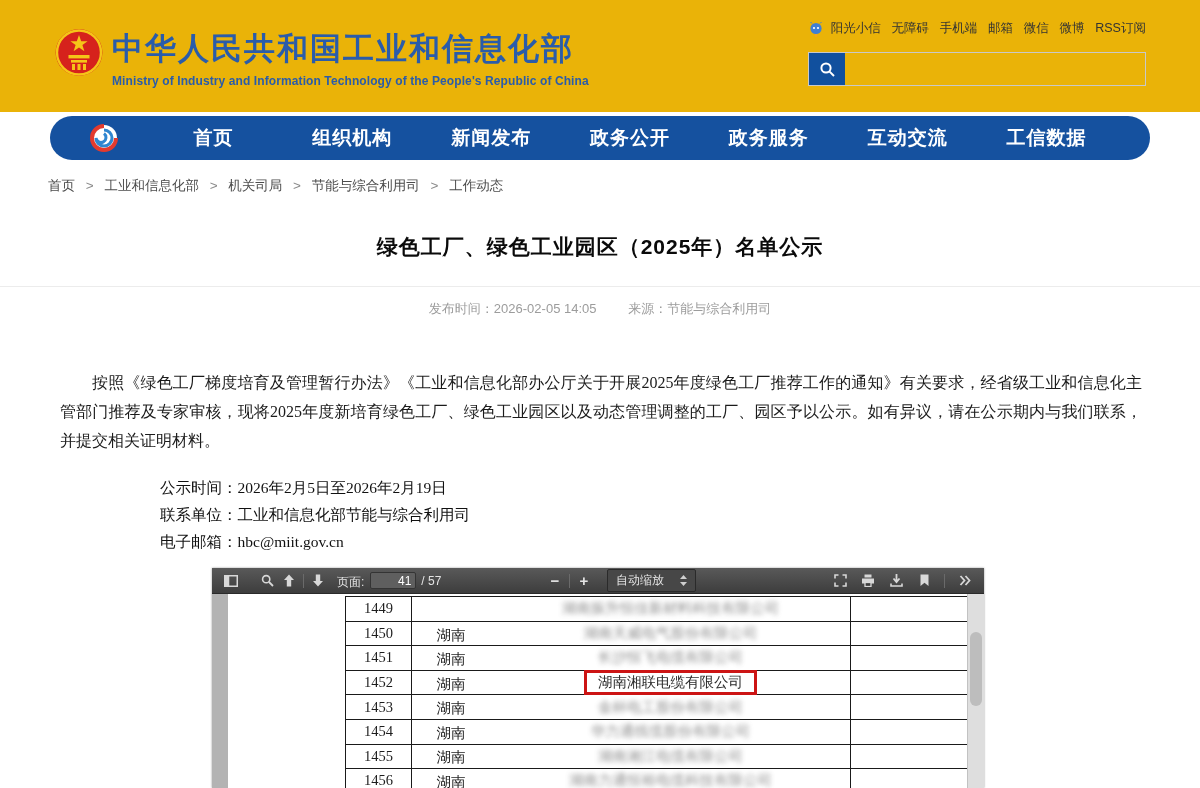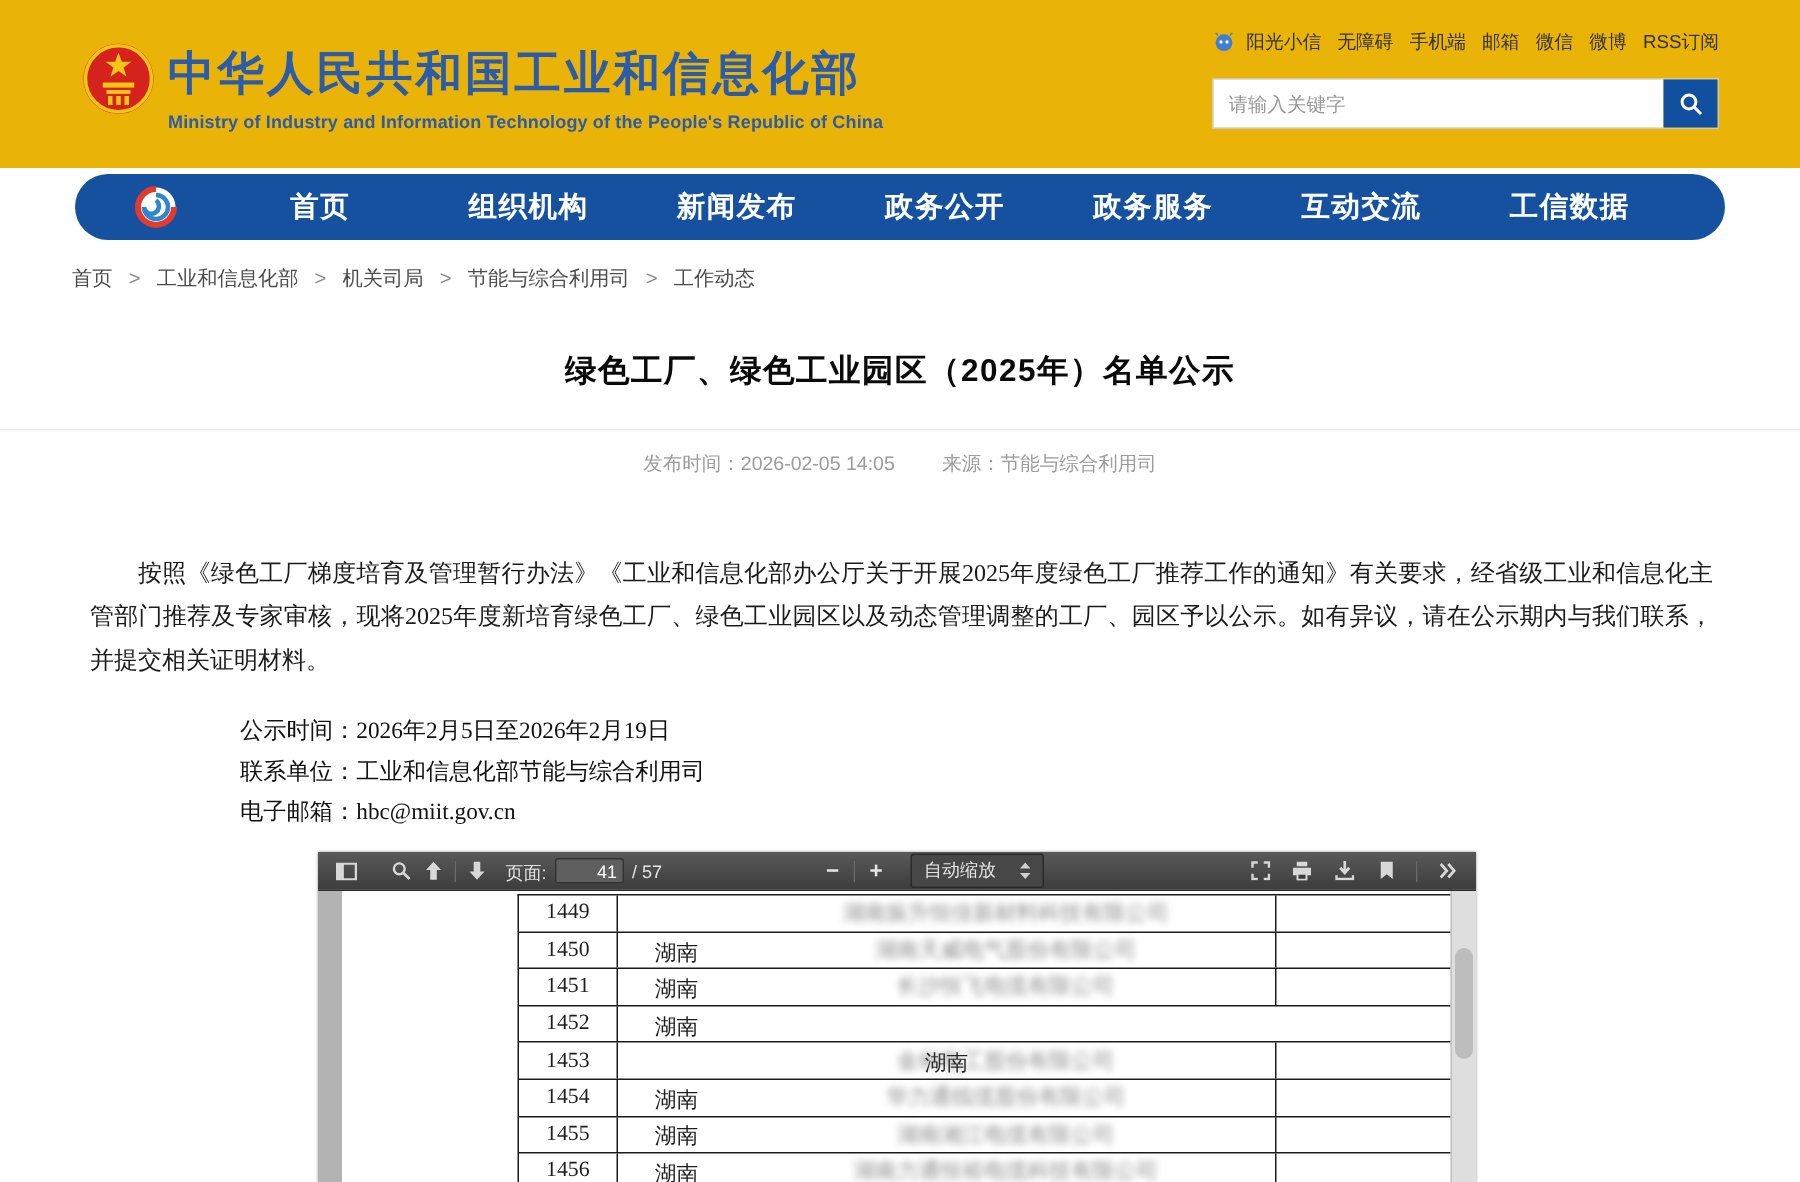--- a/index.html
+++ b/index.html
@@ -114,21 +114,20 @@
       </svg>
       <span class="ql">阳光小信</span>
       <span class="ql">无障碍</span>
       <span class="ql">手机端</span>
       <span class="ql">邮箱</span>
       <span class="ql">微信</span>
       <span class="ql">微博</span>
       <span class="ql">RSS订阅</span>
     </div>
     <div class="search-bar">
-      <input class="search-input" placeholder="请输入关键字" style="">
       <button class="search-btn">
         <svg width="17" height="17" viewBox="0 0 17 17">
           <circle cx="7" cy="7" r="4.6" fill="none" stroke="#fff" stroke-width="2"></circle>
           <line x1="10.6" y1="10.6" x2="15" y2="15" stroke="#fff" stroke-width="2"></line>
         </svg>
       </button>
     </div>
   </div>
 </div>
 
@@ -275,20 +274,23 @@
           <div class="cell cell-prov">湖南</div>
           <div class="cell cell-comp">
               <span class="blurred">长沙恒飞电缆有限公司</span>
             </div>
           <div class="cell cell-extra"></div>
         </div>
 
         <div class="pdf-row">
           <div class="cell cell-no">1452</div>
           <div class="cell cell-prov">湖南</div>
+          <div class="cell cell-comp">
+              <span class="company-highlight">湖南湘联电缆有限公司</span>
+            </div>
           <div class="cell cell-extra"></div>
         </div>
 
         <div class="pdf-row">
           <div class="cell cell-no">1453</div>
           <div class="cell cell-prov">湖南</div>
           <div class="cell cell-comp">
               <span class="blurred">金杯电工股份有限公司</span>
             </div>
           <div class="cell cell-extra"></div>

